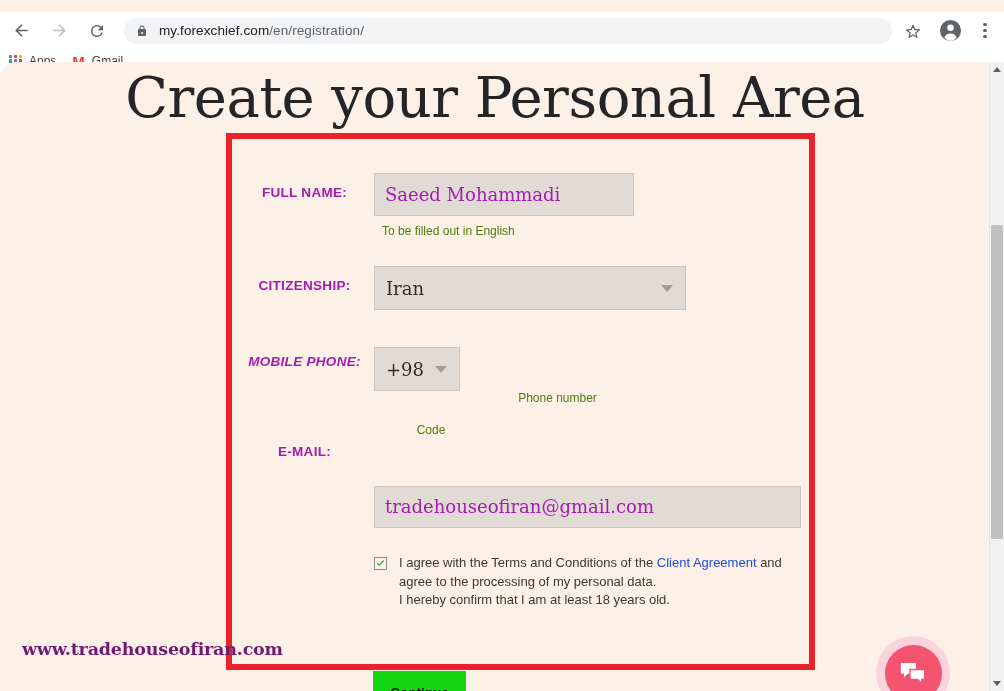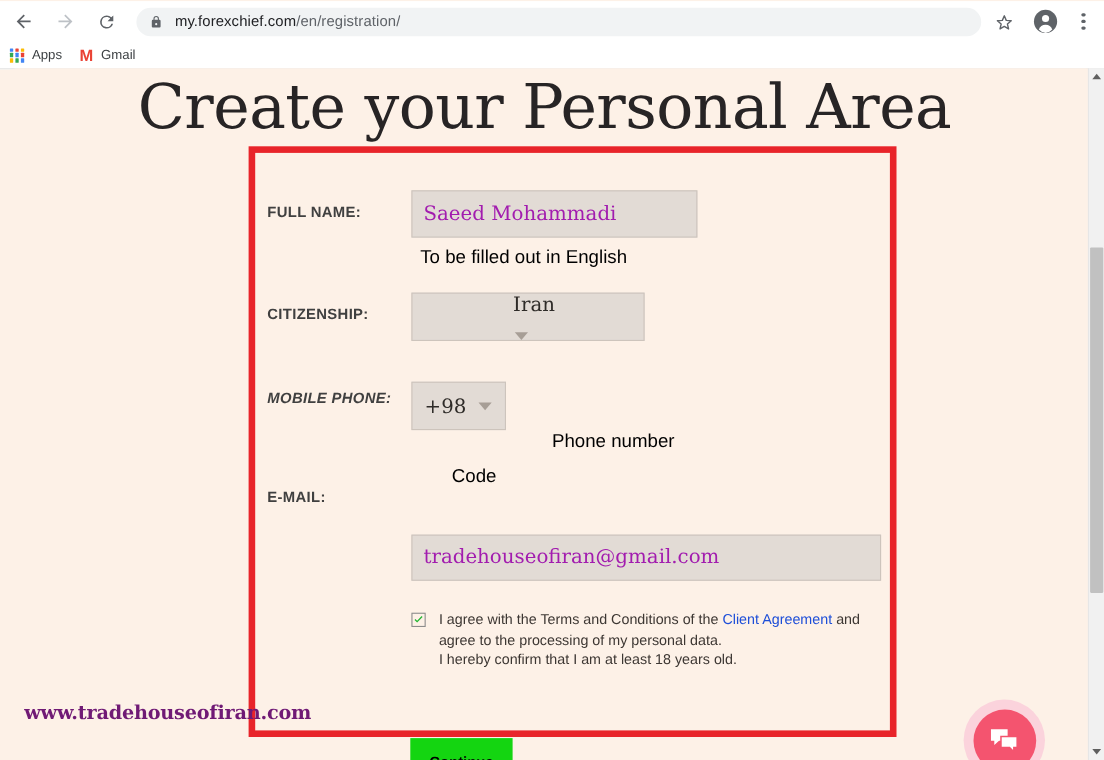--- a/index.html
+++ b/index.html
@@ -5,21 +5,21 @@
   * { margin:0; padding:0; box-sizing:border-box; }
   html,body { width:1004px; height:691px; overflow:hidden; }
   body {
     font-family:"Liberation Sans", sans-serif;
     background:#fdf1e7;
     position:relative;
   }
 
   
   #browser-chrome {
-    position:absolute; top:1px; left:0; width:1004px; height:62px;
+    position:absolute; top:12px; left:0; width:1004px; height:62px;
     background:#ffffff;
   }
   #nav-bar {
     position:absolute; top:0; left:0; width:1004px; height:37px;
     display:flex; align-items:center;
   }
   .nav-btn {
     width:34px; height:34px; margin-left:4px;
     display:flex; align-items:center; justify-content:center;
     border-radius:50%;
@@ -81,33 +81,33 @@
     width:589px; height:537px;
     border:6px solid #e8242a;
   }
 
   
   #form {
     position:absolute; left:226px; top:71px; width:589px; height:537px;
   }
   .field-label {
     position:absolute; font-size:13.5px; font-weight:bold;
-    color:#404040; letter-spacing:.3px; text-align:left;
+    color:#a21caf; letter-spacing:.3px; text-align:center;
     text-transform:uppercase;
     padding-left:17px;
   }
   .txt-input {
     position:absolute;
     background:#e2dbd5; border:1px solid #cdc4bc;
     font-family:"DejaVu Serif", serif;
     font-size:18px; color:#a21caf;
     padding:0 10px; outline:none;
   }
   .hint {
-    position:absolute; font-size:17px; color:#000000;
+    position:absolute; font-size:12px; color:#4d7c0f;
   }
   .select-box {
     position:absolute; background:#e2dbd5; border:1px solid #cdc4bc;
     display:flex; align-items:center;
   }
   .select-val {
     font-family:"DejaVu Serif", serif; font-size:18px;
     color:#2e2b28; padding-left:11px; flex:1;
     white-space:nowrap; overflow:hidden;
   }
@@ -264,21 +264,21 @@
 
   <div id="annotation-box"></div>
 
   <div id="form">
 
     <div class="field-label" style="left:0; top:52px; width:140px;">FULL NAME:</div>
     <div class="txt-input" style="left:148px; top:40px; width:260px; height:43px; line-height:41px;">Saeed Mohammadi</div>
     <div class="hint" style="left:156px; top:91px;">To be filled out in English</div>
 
     <div class="field-label" style="left:0; top:145px; width:140px;">CITIZENSHIP:</div>
-    <div class="select-box" style="left:148px; top:133px; width:212px; height:44px;flex-direction:column;">
+    <div class="select-box" style="left:148px; top:133px; width:312px; height:44px;">
       <span class="select-val">Iran</span>
       <span class="caret"></span>
     </div>
 
     <div class="field-label" style="left:0; top:221px; width:140px;font-style:italic;">MOBILE PHONE:</div>
     <div class="select-box" style="left:148px; top:214px; width:86px; height:44px;">
       <span class="select-val">+98</span>
       <span class="caret"></span>
     </div>
     <div class="hint" style="left:155px; top:258px; width:100px; text-align:center;margin-top:32px;">Code</div>

